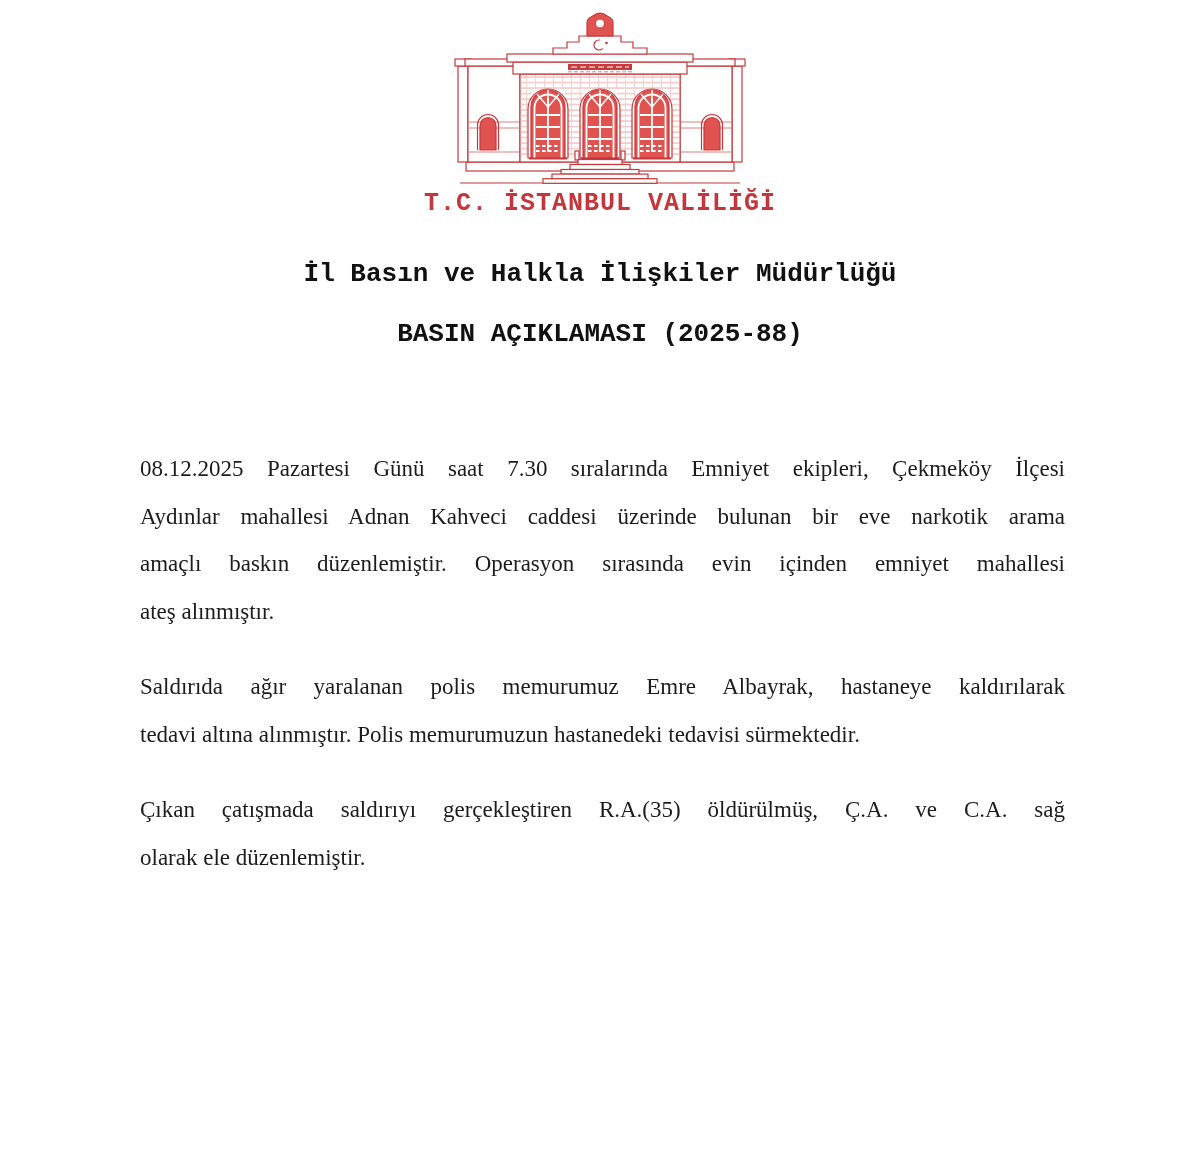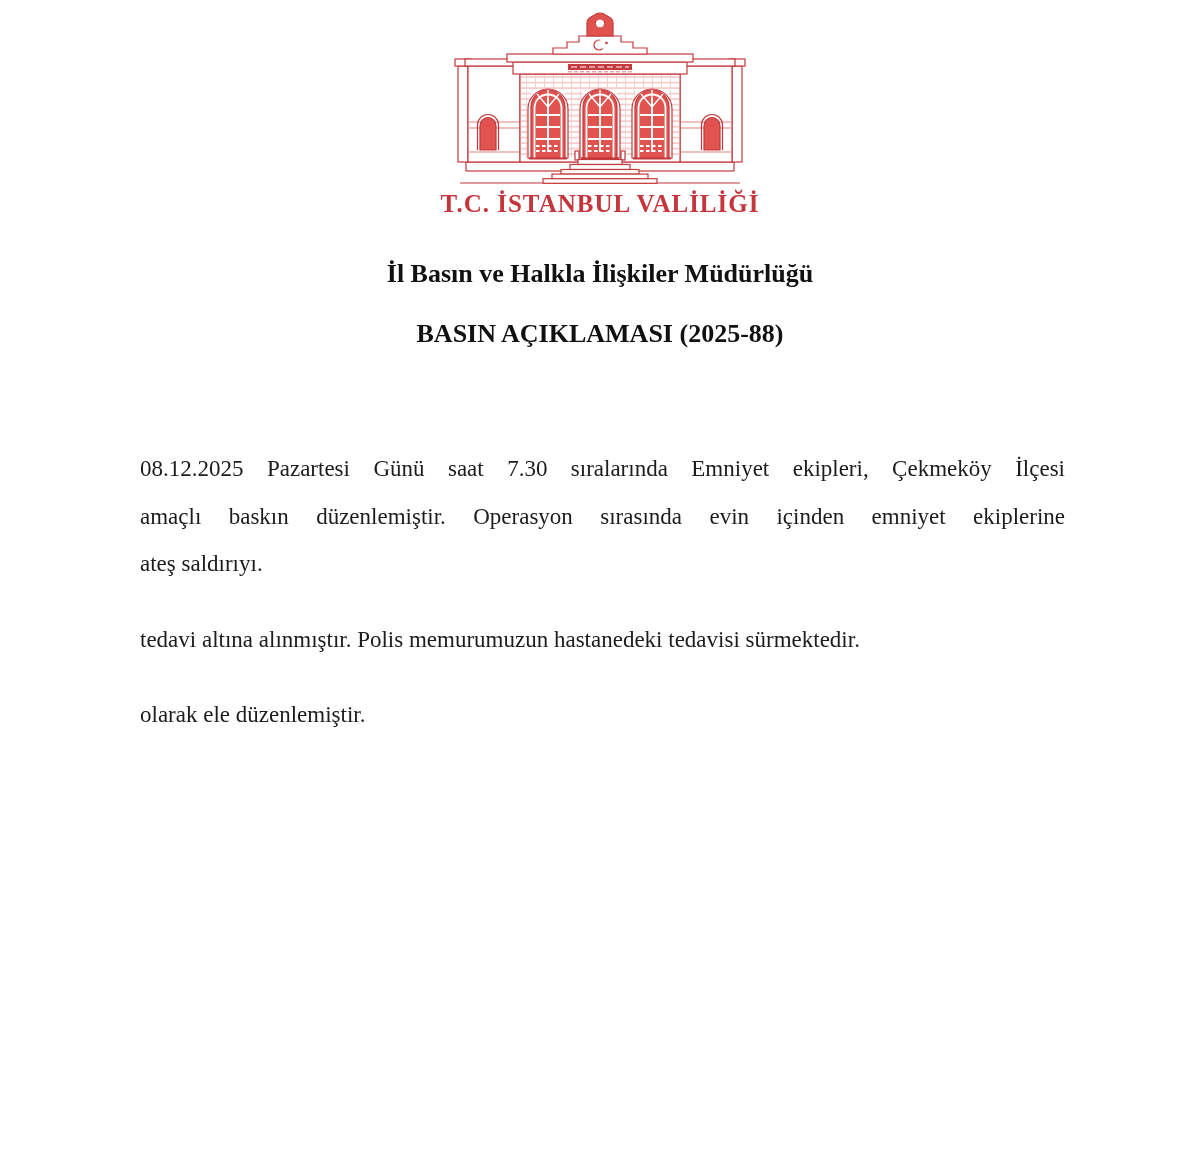--- a/index.html
+++ b/index.html
@@ -7,21 +7,21 @@
     --logo-stroke:#c5383d;
     --logo-fill:#e0534e;
     --logo-light:#e9aaa5;
     --ink:#1c1c1c;
   }
   *{box-sizing:border-box;}
   html,body{margin:0;padding:0;background:#ffffff;}
   body{font-family:"Liberation Serif", serif; color:var(--ink);}
   .page{position:relative;width:1200px;height:1162px;background:#ffffff;overflow:hidden;}
 
-  .doc-header{text-align:center;}
+  .doc-header{text-align:center;font-family:Liberation Mono, monospace;}
   .logo-svg{display:block;margin:12px auto 0 auto;}
   .agency{
     margin-top:2px;
     font-size:25px;
     font-weight:bold;
     letter-spacing:1px;
     color:var(--red);
     line-height:30px;
   }
   .dept{
@@ -159,30 +159,33 @@
 
     <div class="agency">T.C. İSTANBUL VALİLİĞİ</div>
     <h1 class="dept">İl Basın ve Halkla İlişkiler Müdürlüğü</h1>
     <h2 class="release-title">BASIN AÇIKLAMASI (2025-88)</h2>
   </header>
 
   <main class="doc-body">
 
     <div class="para">
       <div class="jline">08.12.2025 Pazartesi Günü saat 7.30 sıralarında Emniyet ekipleri, Çekmeköy İlçesi</div>
-      <div class="jline">amaçlı baskın düzenlemiştir. Operasyon sırasında evin içinden emniyet ekiplerine</div>
-      <div class="jline last">ateş saldırıyı.</div>
+      <div class="jline">Aydınlar mahallesi Adnan Kahveci caddesi üzerinde bulunan bir eve narkotik arama</div>
+      <div class="jline">amaçlı baskın düzenlemiştir. Operasyon sırasında evin içinden emniyet mahallesi</div>
+      <div class="jline last">ateş alınmıştır.</div>
     </div>
 
     <div class="para">
     </div>
 
     <div class="para">
+      <div class="jline">Saldırıda ağır yaralanan polis memurumuz Emre Albayrak, hastaneye kaldırılarak</div>
       <div class="jline last">tedavi altına alınmıştır. Polis memurumuzun hastanedeki tedavisi sürmektedir.</div>
     </div>
 
     <div class="para no-gap">
+      <div class="jline">Çıkan çatışmada saldırıyı gerçekleştiren R.A.(35) öldürülmüş, Ç.A. ve C.A. sağ</div>
       <div class="jline last">olarak ele düzenlemiştir.</div>
     </div>
 
 
   </main>
 </div>
 
 </body></html>

